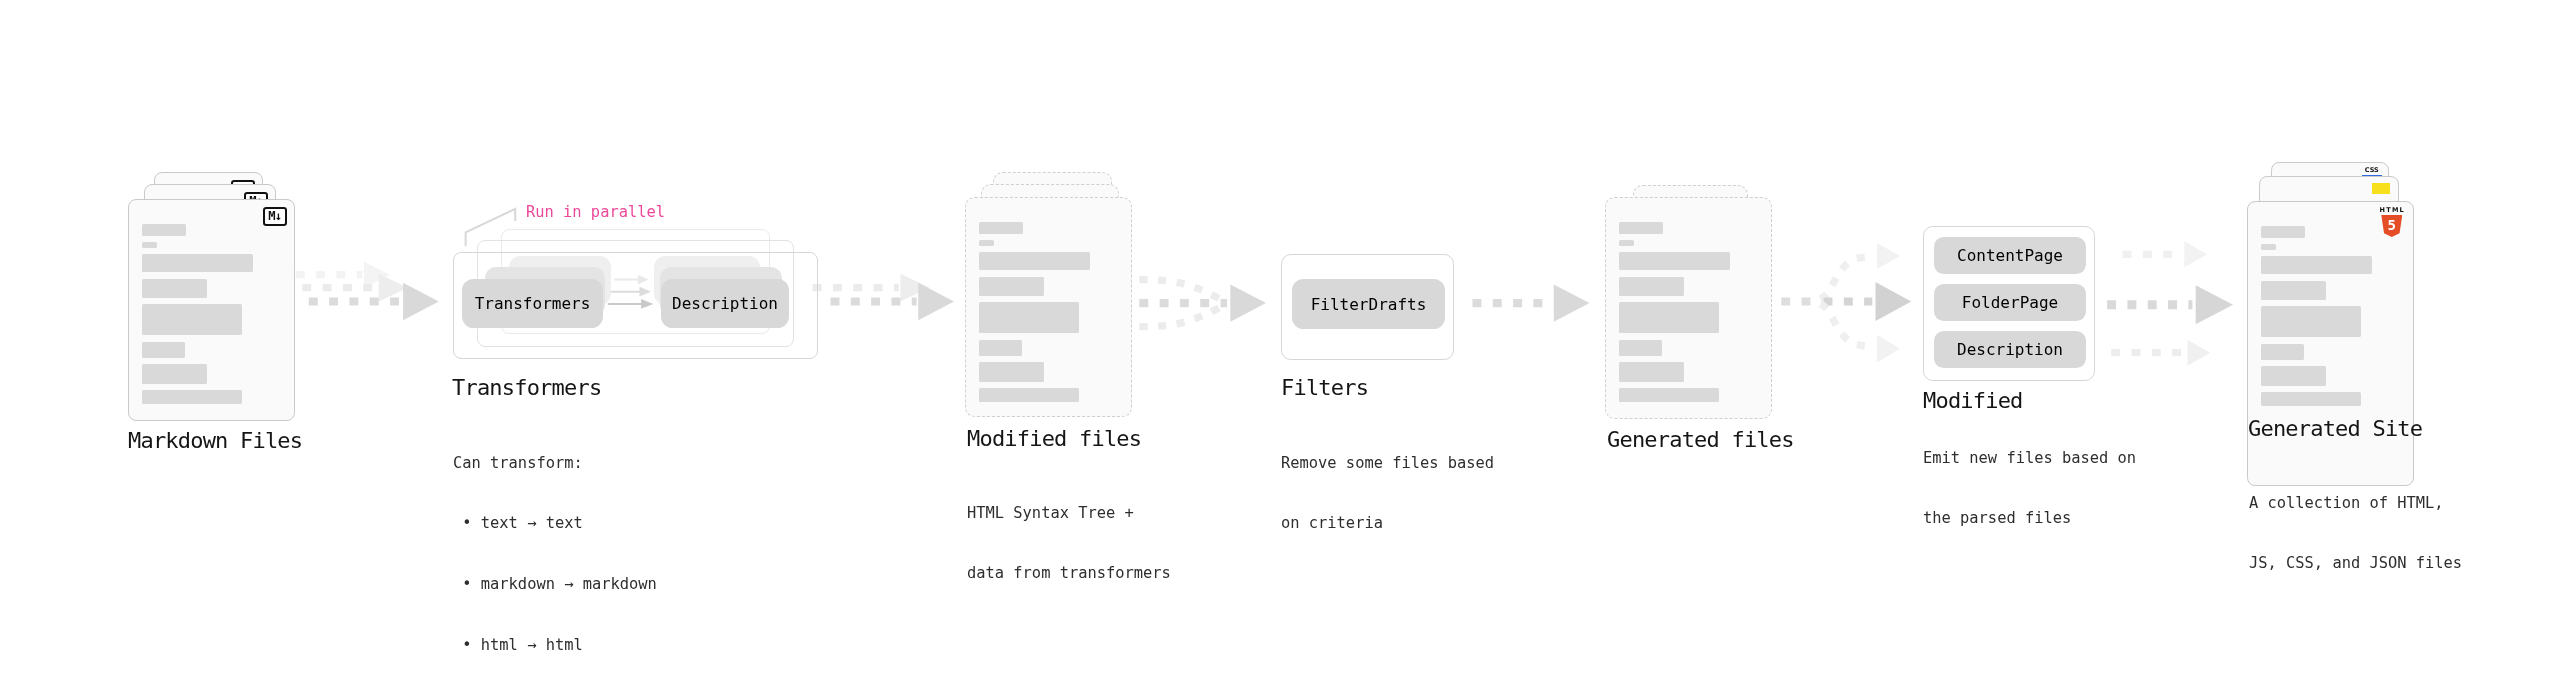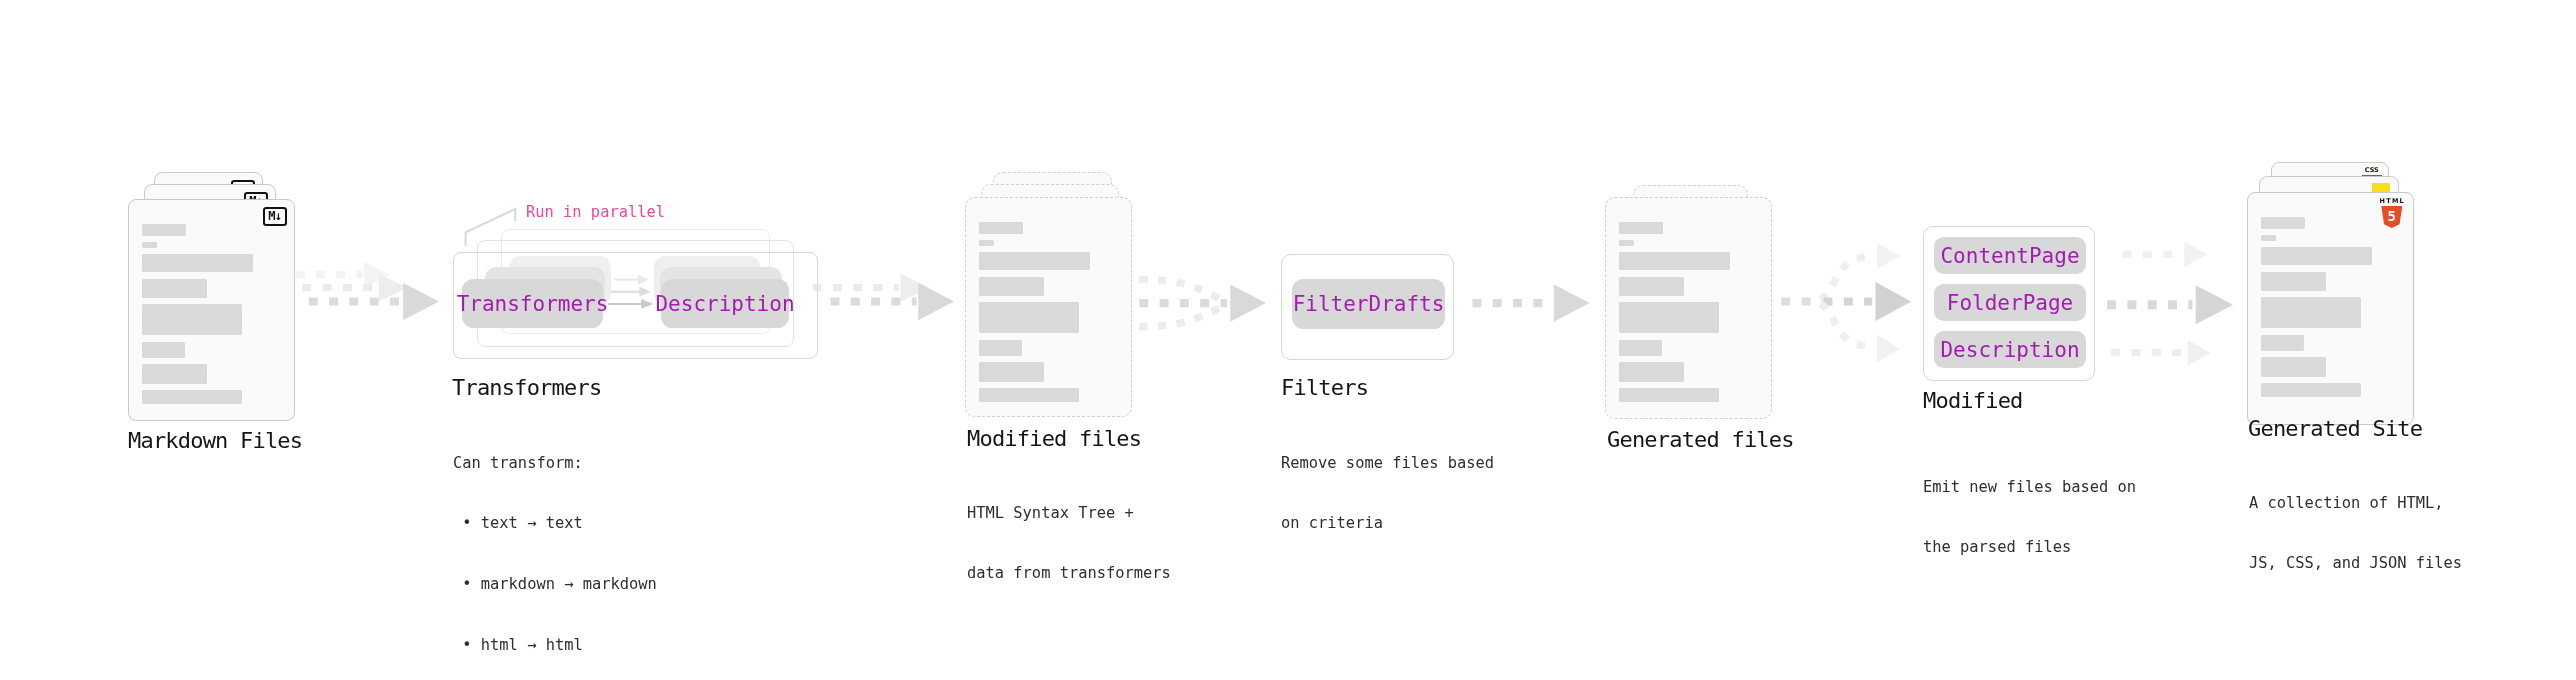--- a/index.html
+++ b/index.html
@@ -28,21 +28,21 @@
   .js-badge{position:absolute;top:5.7px;right:8.1px;width:18px;height:11.4px;background:#f7df1e}
 
   
   .panel{position:absolute;border:1.6px solid #d6d6d6;border-radius:9.8px;background:#fff;box-sizing:border-box}
   .tbox{position:absolute;border:1.6px solid #d6d6d6;border-radius:8.1px;box-sizing:border-box}
   .tbox.m{border-color:#e2e2e2}
   .tbox.b{border-color:#eaeaea}
 
   
   .chip{position:absolute;background:#d8d8d8;border-radius:11.4px;display:flex;align-items:center;justify-content:center;
-        font-size:21px;color:#a21caf;white-space:pre}
+        font-size:16px;color:#000000;white-space:pre}
   .chip.g1{background:#e4e4e4}
   .chip.g2{background:#efefef}
   .chip.sm{border-radius:9.8px}
 
   
   .node-title{position:absolute;font-size:22px;color:#151515;font-weight:500;letter-spacing:-0.8px;white-space:pre}
   .node-desc{position:absolute;font-size:15.4px;color:#2e2e2e;line-height:20.3px;white-space:pre}
   .node-desc div{white-space:pre}
   .annotation{position:absolute;font-size:15.4px;color:#ec4899;white-space:pre}
 </style>
@@ -214,38 +214,38 @@
     <div class="node-title" style="left:1607px;top:427px">Generated files</div>
   </div>
 
   
   <div class="grp">
     <div class="panel" style="left:1923px;top:226px;width:172px;height:155px"></div>
     <div class="chip sm" style="left:1934px;top:237px;width:152px;height:37px">ContentPage</div>
     <div class="chip sm" style="left:1934px;top:284px;width:152px;height:37px">FolderPage</div>
     <div class="chip sm" style="left:1934px;top:331px;width:152px;height:37px">Description</div>
     <div class="node-title" style="left:1923px;top:388px">Modified</div>
-    <div class="node-desc" style="left:1923px;top:436px">
+    <div class="node-desc" style="left:1923px;top:407px">
       <div>Emit new files based on</div>
       <div>the parsed files</div>
     </div>
   </div>
 
   
   <div class="grp">
     <div class="doc" style="left:2271px;top:162px;width:118px;height:57px">
       <span class="css-badge">
         <b class="word">CSS</b>
           <i class="bar"></i>
       </span>
     </div>
     <div class="doc" style="left:2259px;top:176px;width:140px;height:57px">
       <span class="js-badge"></span>
     </div>
-    <div class="doc" style="left:2247px;top:192px;width:167px;height:233px">
+    <div class="doc" style="left:2247px;top:201px;width:167px;height:285px">
       <span class="h5">
         <b class="word">HTML</b>
         <b class="shield">5</b>
       </span>
       <div class="bars">
         <i style="width:32%;height:12.2px"></i>
           <i style="width:11%;height:5.7px"></i>
         <i style="width:80%;height:18px"></i>
           <i style="width:47%;height:18.7px"></i>
         <i style="width:72%;height:31px"></i>

